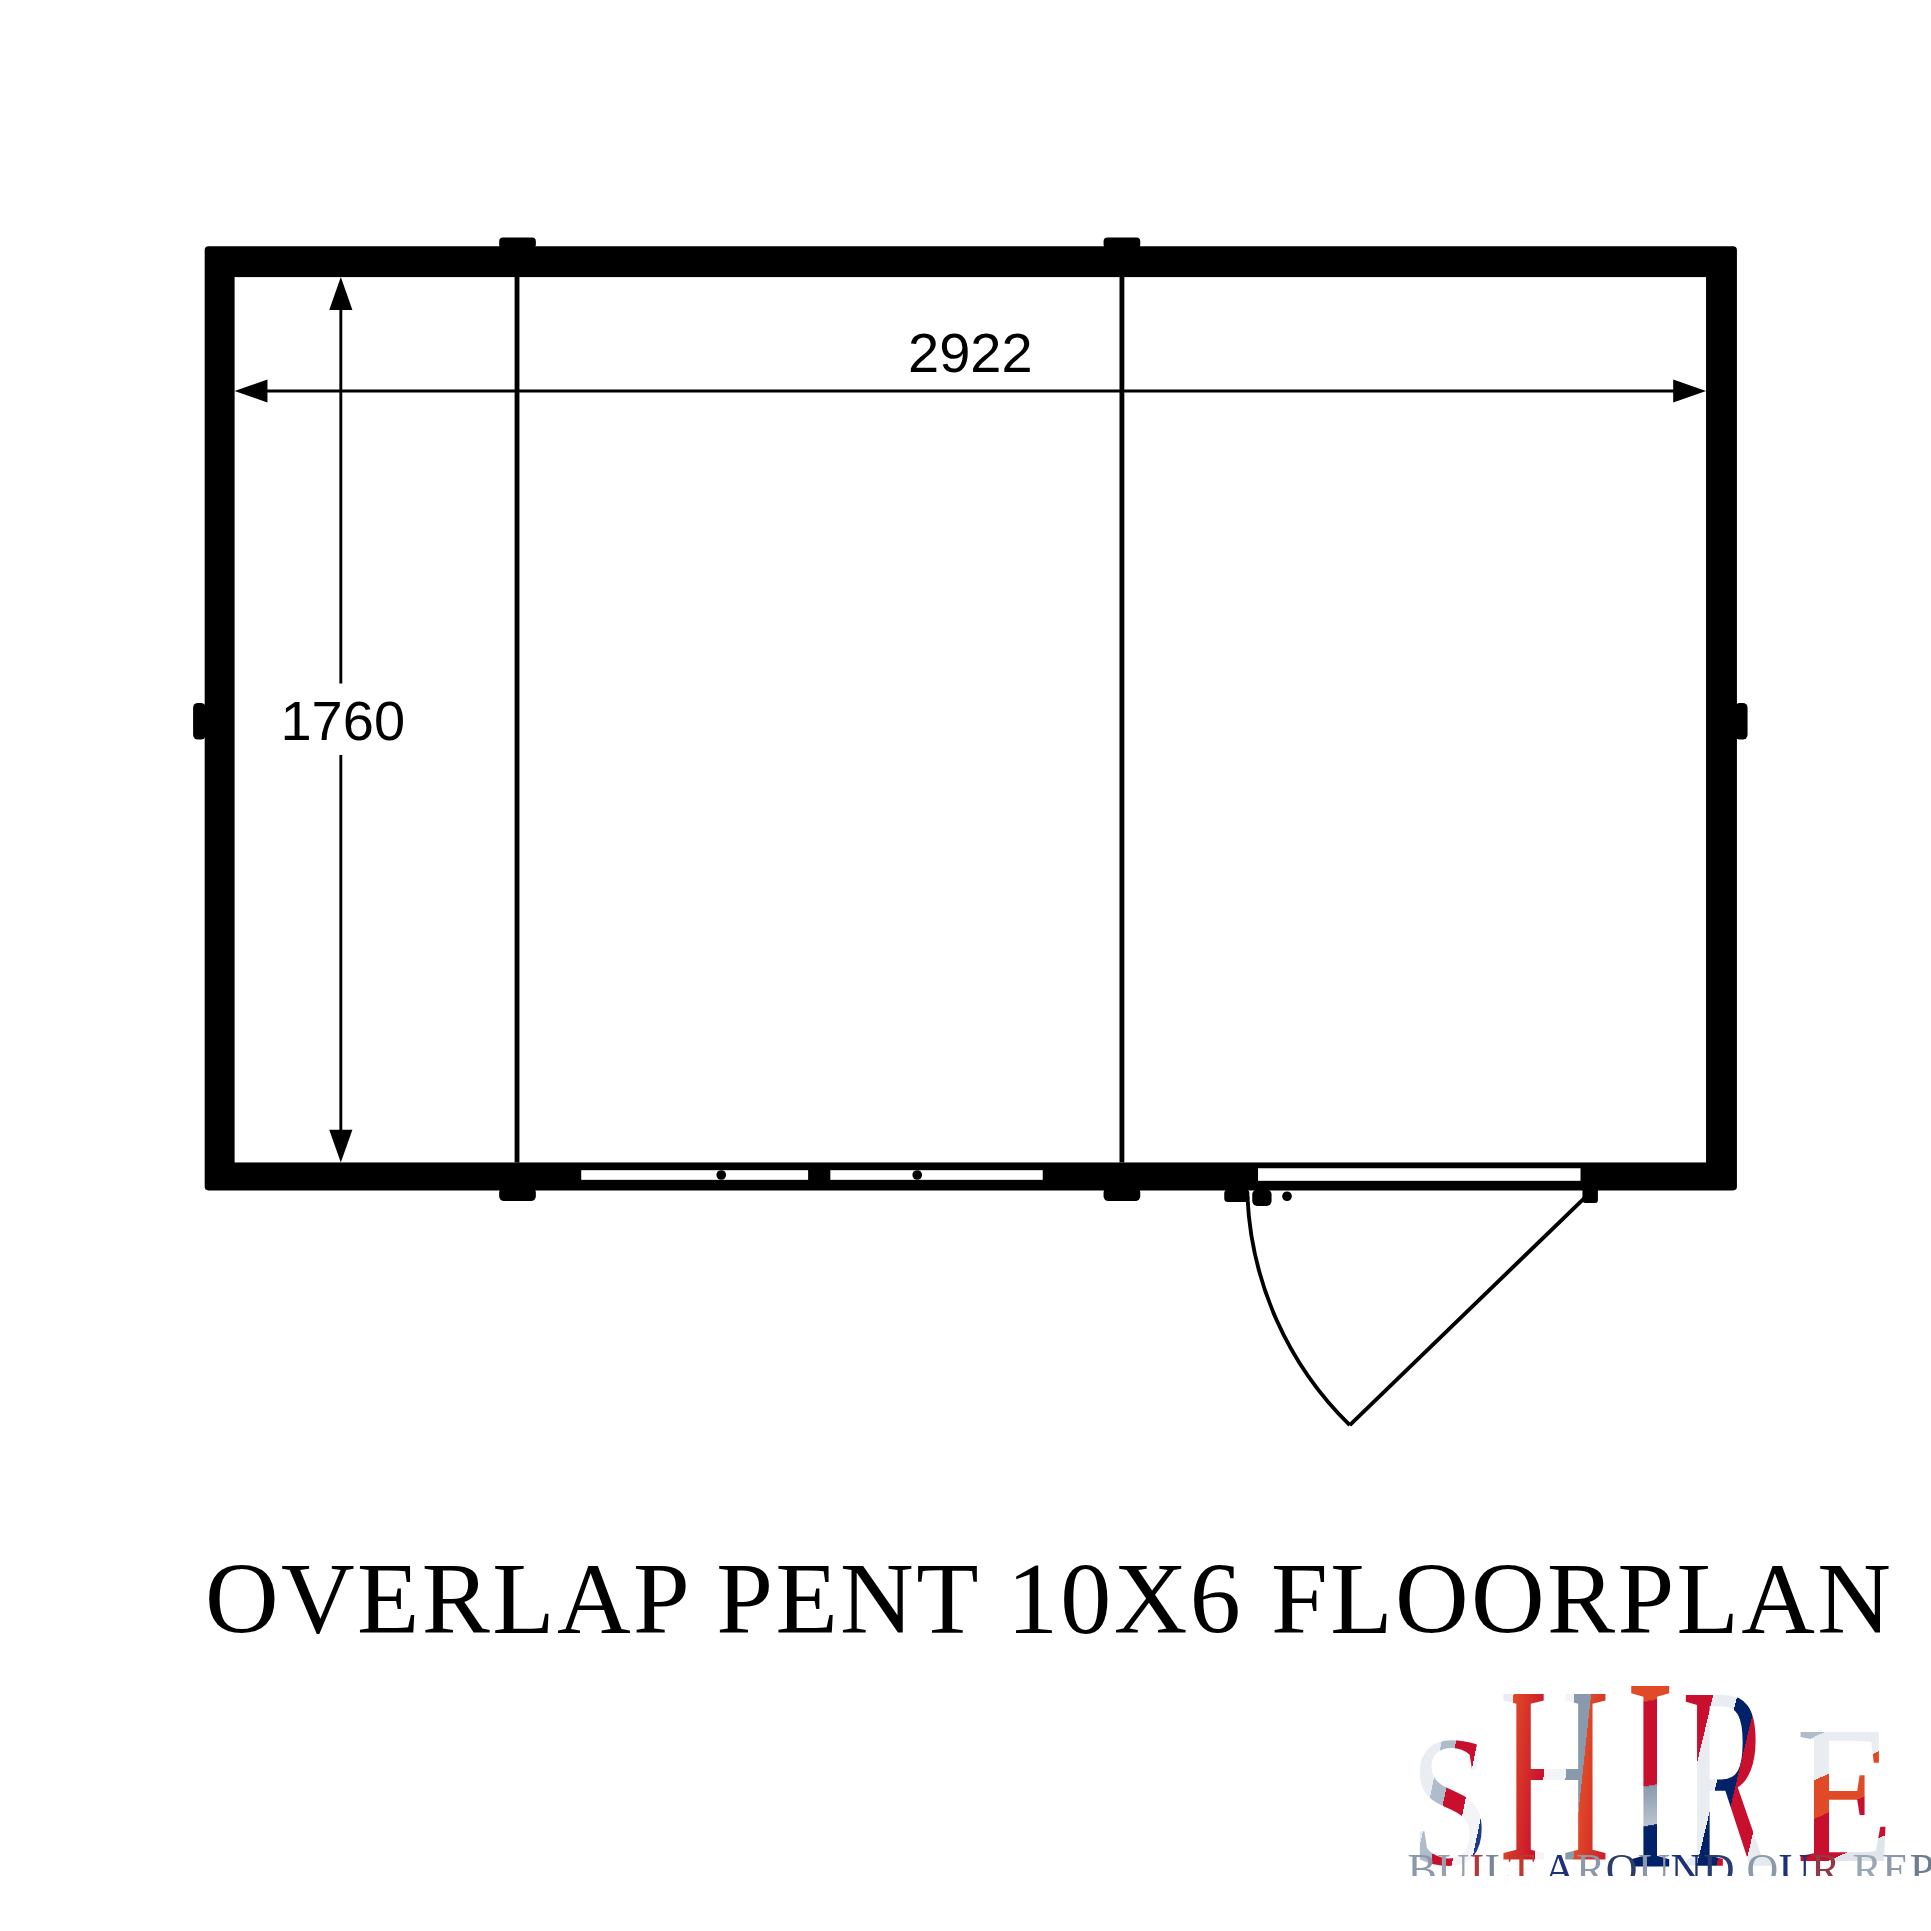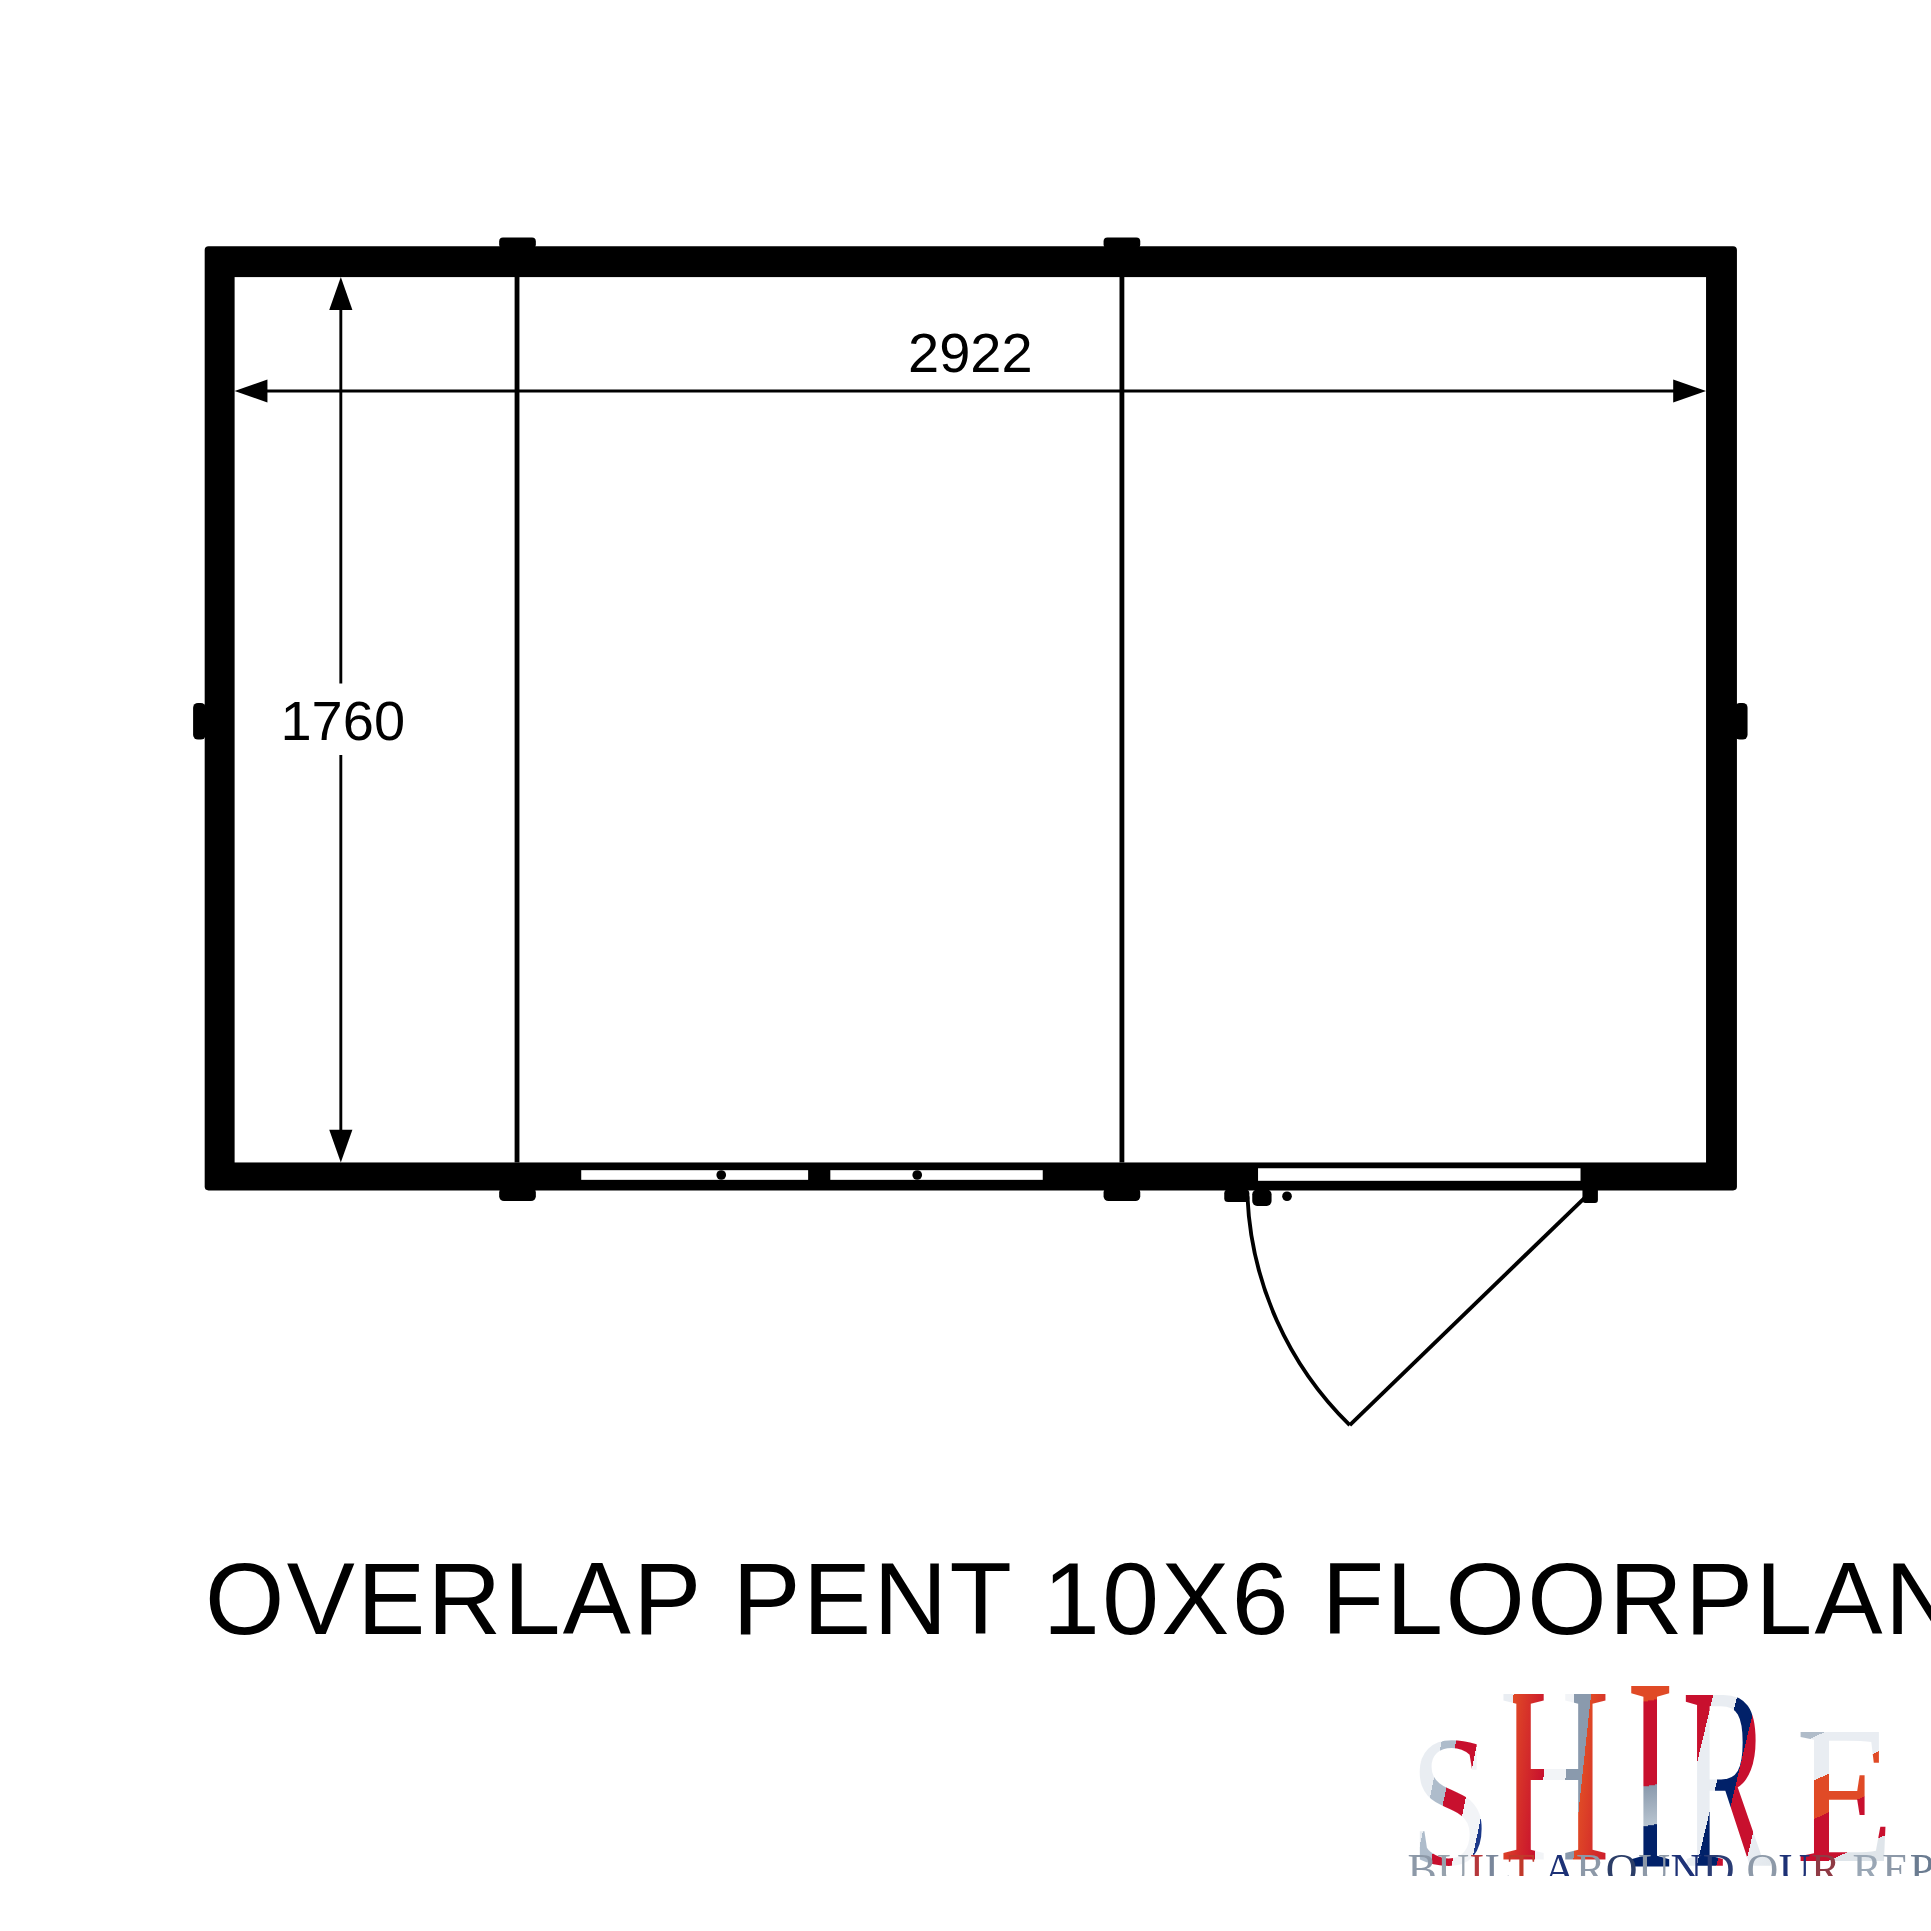--- a/index.html
+++ b/index.html
@@ -26,21 +26,21 @@
     position: absolute;
     left: 205px;
     top: 1548px;
     width: 1532px;
     line-height: 1.0;
     font-size: 102px;
     letter-spacing: 2.4px;
     text-align: right;
     color: #000000;
     white-space: nowrap;
-    font-family: Liberation Sans, sans-serif;
+    font-family: Liberation Serif, serif;
   }
   .logo {
     position: absolute;
     left: 1390px;
     top: 1641px;
     width: 526px;
     height: 261px;
   }
   .logo-letter {
     position: absolute;

